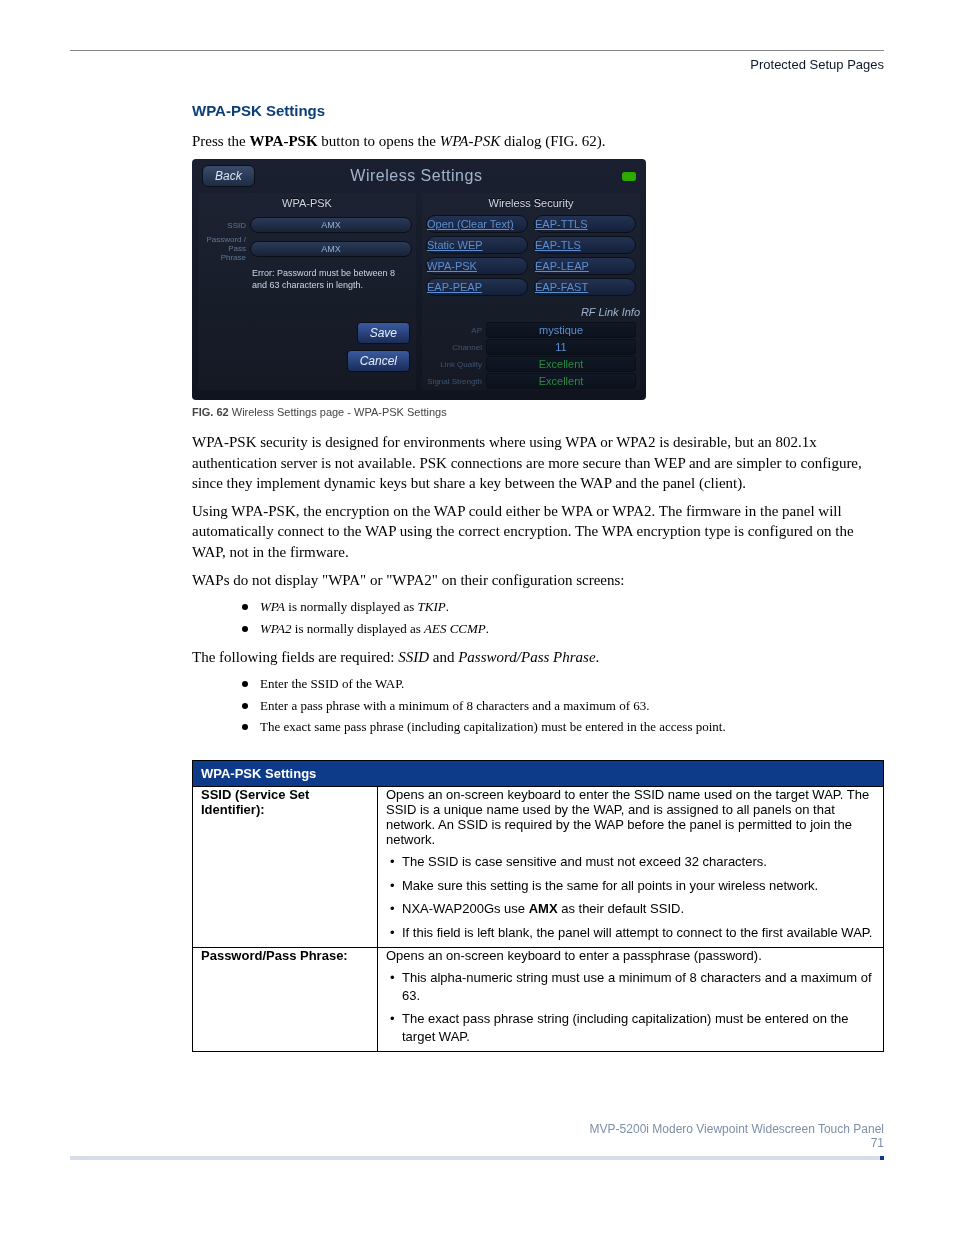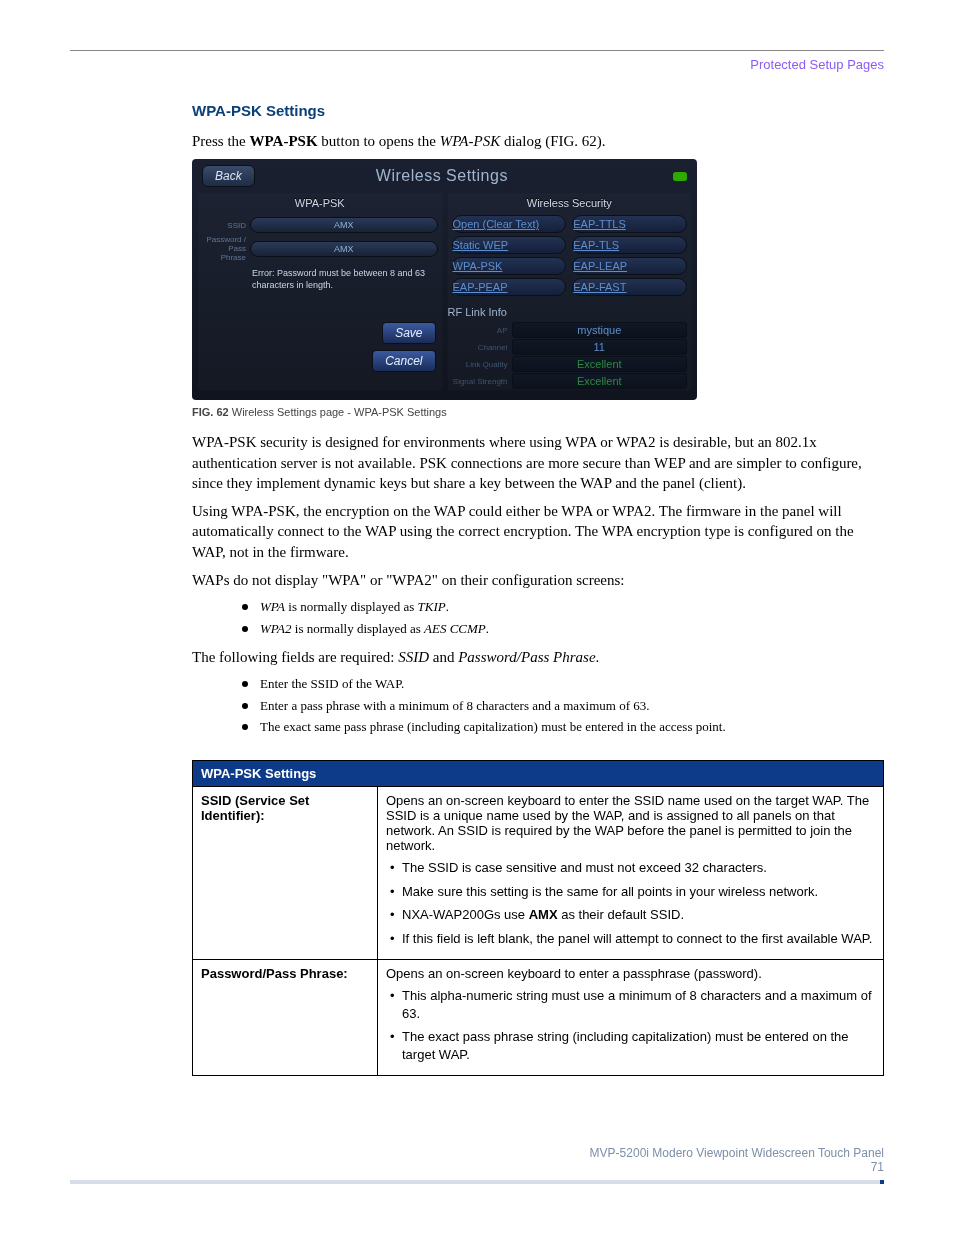--- a/index.html
+++ b/index.html
@@ -14,21 +14,21 @@
   .page {
     padding: 50px 70px 30px 70px;
     box-sizing: border-box;
   }
   .top-rule {
     border-top: 1px solid #888;
     margin: 0 0 6px 0;
   }
   .header-right {
     text-align: right;
-    color: #8b5cf6;
+    color: #0f172a;
     font-family: Arial, Helvetica, sans-serif;
     font-size: 13px;
     margin-bottom: 30px;
   }
   .content {
     margin-left: 122px;
   }
   .section-title {
     color: #0b3f7a;
     font-family: Arial, Helvetica, sans-serif;
@@ -40,21 +40,21 @@
     font-family: "Times New Roman", Times, serif;
     font-size: 15px;
     line-height: 1.35;
     margin: 0 0 8px 0;
   }
   .body-text em { font-style: italic; }
   .fig-wrap {
     margin: 6px 0 6px 0;
   }
   .fig-img {
-    width: 505px;
+    width: 454px;
     background: linear-gradient(180deg,#1a2030,#10141f);
     border-radius: 4px;
     color: #c7d6e6;
     font-family: Arial, Helvetica, sans-serif;
     font-size: 9px;
     padding-bottom: 10px;
   }
   .fig-topbar {
     display: flex;
     align-items: center;
@@ -128,21 +128,21 @@
   .sec-btn {
     background: linear-gradient(#233252,#14203a);
     border-radius:10px;
     text-align:left;
     color:#5d8ecf;
     padding:2px 0;
     font-size:11px;
     border:1px solid #0a0f18;
     text-decoration:underline;
   }
-  .rf-label { text-align:left; color:#9fb4ce; margin:10px 0 4px 0; font-size:11px;}
+  .rf-label { text-align:right; color:#9fb4ce; margin:10px 0 4px 0; font-size:11px;font-style:italic;}
   .rf-row { display:flex; align-items:center; margin:1px 4px; gap:4px;}
   .rf-k { width:56px; text-align:right; color:#3f5470; font-size:8px;}
   .rf-v {
     flex:1;
     background: linear-gradient(#101826,#0c121c);
     border-radius:3px;
     text-align:center;
     color:#2c8a40;
     padding:1px 0;
     font-size:11px;
@@ -188,21 +188,21 @@
   table.settings th.header-cell {
     background: #0e3a8a;
     color: #fff;
     text-align: left;
     padding: 5px 8px;
     font-weight: bold;
     border: 1px solid #000;
   }
   table.settings td {
     border: 1px solid #000;
-    padding: 6px 8px;
+    padding: 0 8px;
     vertical-align: top;
   }
   table.settings td.key {
     width: 168px;
     font-weight: bold;
   }
   .cell-bullets {
     margin: 6px 0 0 0;
     padding: 0 0 0 4px;
     list-style: none;

